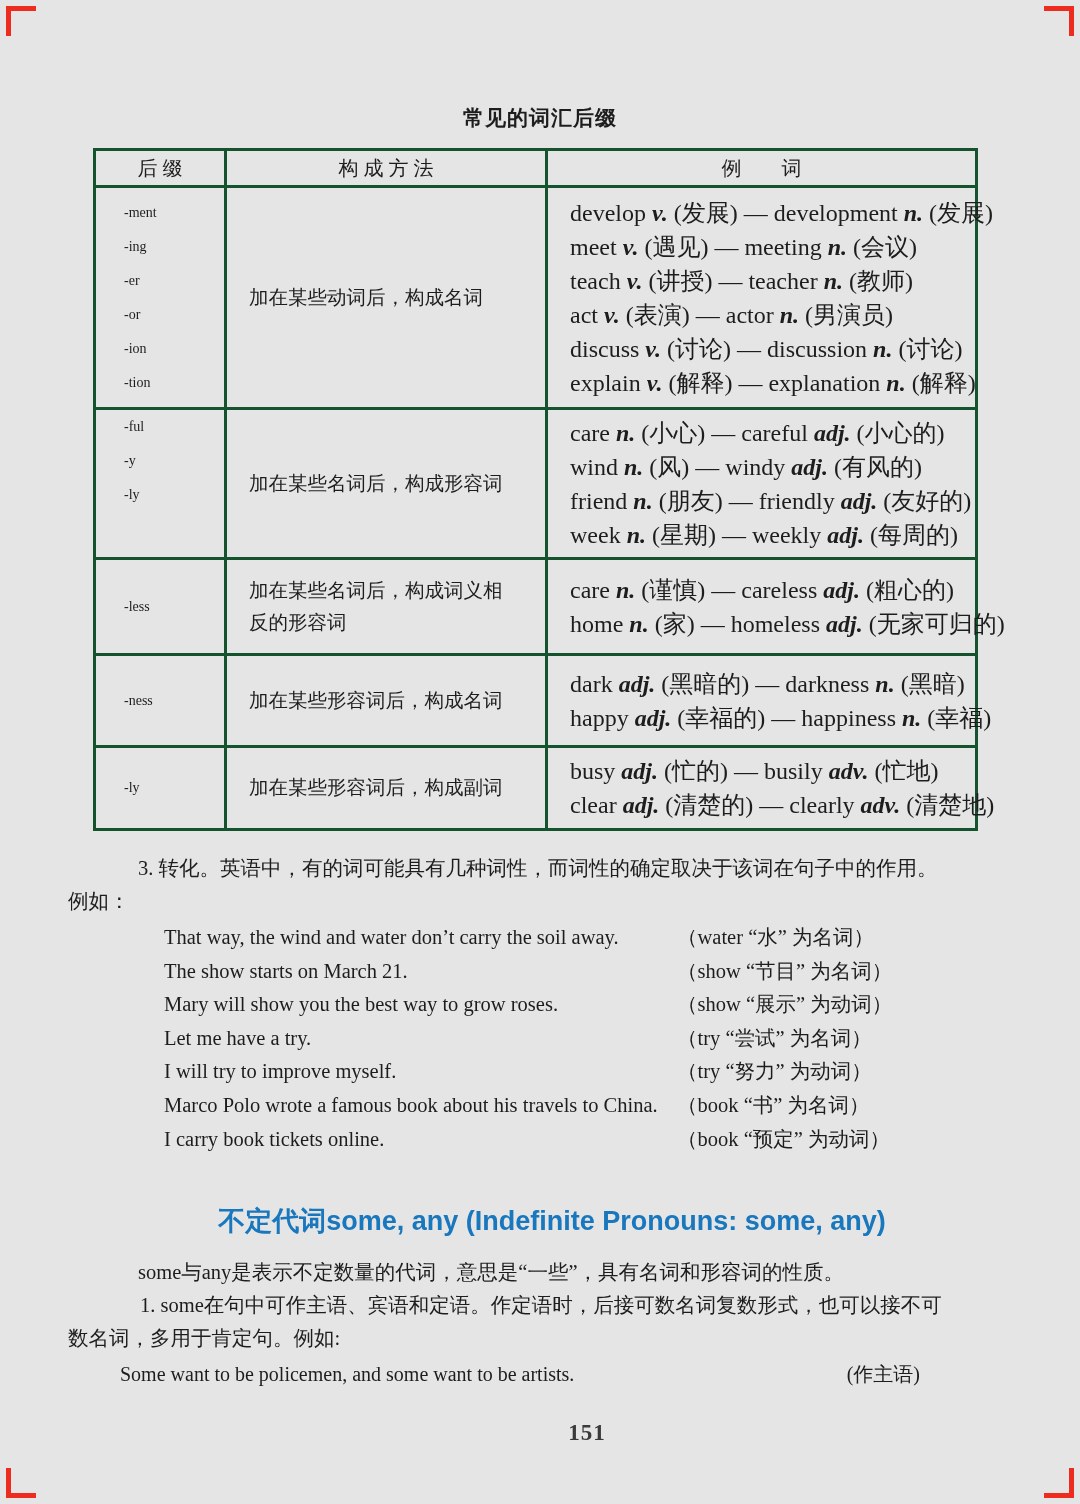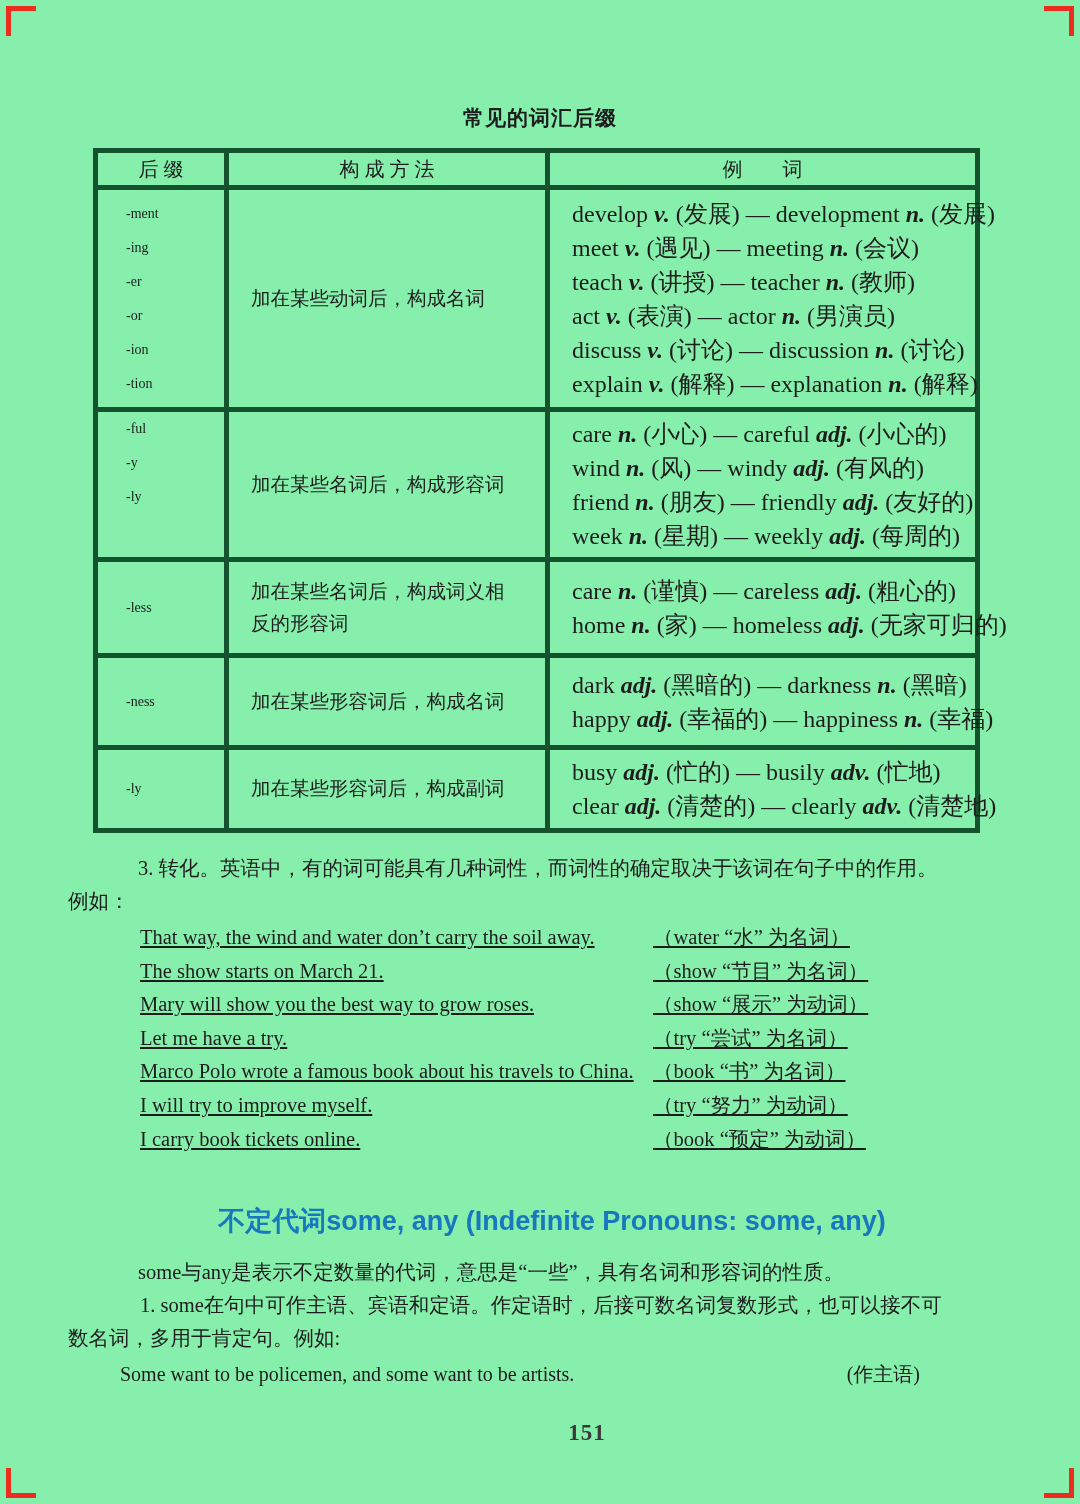--- a/index.html
+++ b/index.html
@@ -1,57 +1,57 @@
 <!DOCTYPE html>
 <html style="--mark: #ee2b1f;"><head>
 <meta charset="utf-8">
 <style>
   * { margin:0; padding:0; box-sizing:border-box; }
   html,body { background:#ffffff; }
   .page {
-    position:relative; width:1080px; height:1504px; background:#86efac;
+    position:relative; width:1080px; height:1504px; background:#e5e5e5;
     font-family:"Liberation Serif","DejaVu Serif",serif; color:#1d1d1d;
     overflow:hidden;
   }
   
   .crop { position:absolute; width:30px; height:30px; }
   .crop.tl { left:6px;  top:6px;    border-top:5px solid var(--mark,#ee2b1f); border-left:5px solid var(--mark,#ee2b1f); }
   .crop.tr { right:6px; top:6px;    border-top:5px solid var(--mark,#ee2b1f); border-right:5px solid var(--mark,#ee2b1f); }
   .crop.bl { left:6px;  bottom:6px; border-bottom:5px solid var(--mark,#ee2b1f); border-left:5px solid var(--mark,#ee2b1f); }
   .crop.br { right:6px; bottom:6px; border-bottom:5px solid var(--mark,#ee2b1f); border-right:5px solid var(--mark,#ee2b1f); }
 
   .doc-title {
     position:absolute; top:104px; left:0; width:100%;
     text-align:center; font-size:21px; font-weight:bold; letter-spacing:1px;
   }
 
   table.suffix-table {
     position:absolute; left:93px; top:148px; width:882px;
     border-collapse:collapse; table-layout:fixed;
     border:2px solid #222;
   }
-  .suffix-table th, .suffix-table td { border:5px solid #14532d;margin-top:16px; }
+  .suffix-table th, .suffix-table td { border:3px solid #14532d;margin-top:16px; }
   .suffix-table th {
     height:37px; font-weight:normal; font-size:20px; text-align:center;
     vertical-align:middle;
   }
   col.c1 { width:131px; } col.c2 { width:321px; } col.c3 { width:430px; }
   td.suffix-cell { vertical-align:middle; padding-left:28px; font-size:14px; }
   td.suffix-cell.vtop { vertical-align:top; padding-top:0; }
   td.suffix-cell div { line-height:34px; white-space:nowrap; }
   td.method-cell { vertical-align:middle; padding-left:22px; font-size:19.5px; }
   td.method-cell div { width:265px; line-height:32px; }
   td.example-cell { vertical-align:middle; padding-left:22px; font-size:24px; }
   td.example-cell div { line-height:34px; white-space:nowrap; }
   i.pos { font-style:italic; font-weight:bold; }
 
   .conv { position:absolute; left:68px; top:852px; width:947px; }
   .para { font-size:20.5px; line-height:33px; }
   .para.indent { text-indent:70px; }
-  .conv-list { margin-left:72px; margin-top:3px;text-decoration:underline; }
+  .conv-list { margin-left:96px; margin-top:3px; }
   .conv-row { display:flex; line-height:33.6px; font-size:20.5px; }
   .conv-row .sentence { white-space:nowrap; min-width:513px; }
   .conv-row .note { white-space:nowrap; }
 
   .sec-heading {
     position:absolute; top:1203px; left:0; width:100%;
     text-align:center; font-family:"Liberation Sans","DejaVu Sans",sans-serif;
     font-size:27px; font-weight:bold;
   }
 
@@ -187,26 +187,26 @@
         </div>
         <div class="conv-row">
           <span class="sentence">Mary will show you the best way to grow roses.</span>
           <span class="note">（show “展示” 为动词）</span>
         </div>
         <div class="conv-row">
           <span class="sentence">Let me have a try.</span>
           <span class="note">（try “尝试” 为名词）</span>
         </div>
         <div class="conv-row">
+          <span class="sentence">I will try to improve myself.</span>
+          <span class="note">（try “努力” 为动词）</span>
+        </div>
+        <div class="conv-row">
           <span class="sentence">Marco Polo wrote a famous book about his travels to China.</span>
           <span class="note">（book “书” 为名词）</span>
-        </div>
-        <div class="conv-row">
-          <span class="sentence">I will try to improve myself.</span>
-          <span class="note">（try “努力” 为动词）</span>
         </div>
         <div class="conv-row">
           <span class="sentence">I carry book tickets online.</span>
           <span class="note">（book “预定” 为动词）</span>
         </div>
       </div>
   </div>
 
   <h2 class="sec-heading" style="color: rgb(24, 119, 189); padding-left: 24px;">不定代词some, any (Indefinite Pronouns: some, any)</h2>
 

